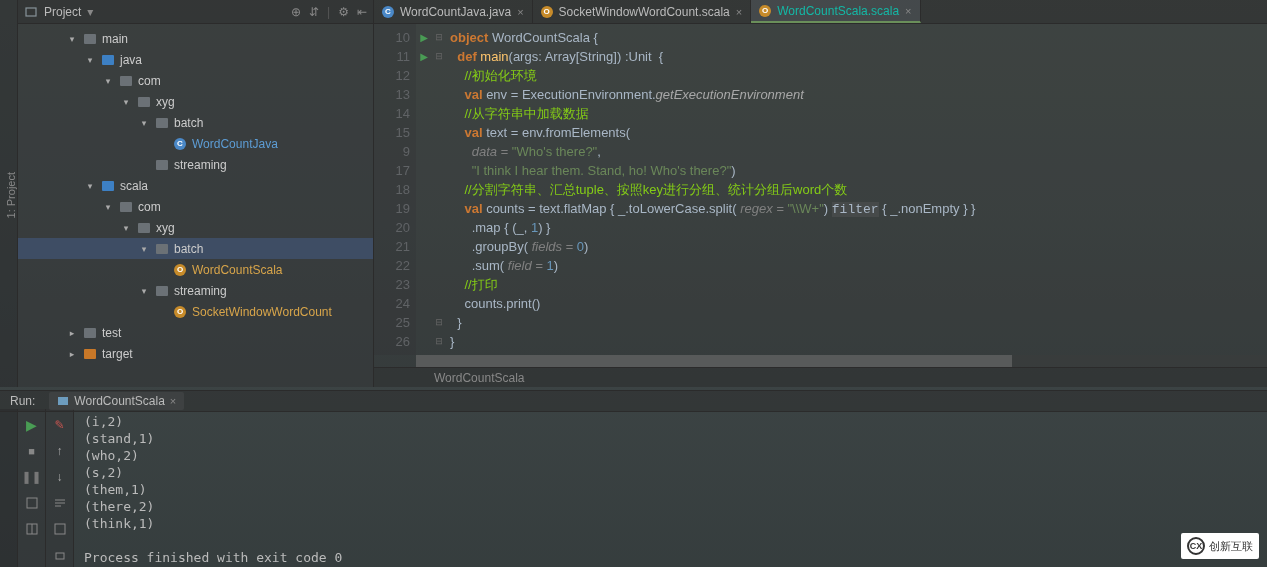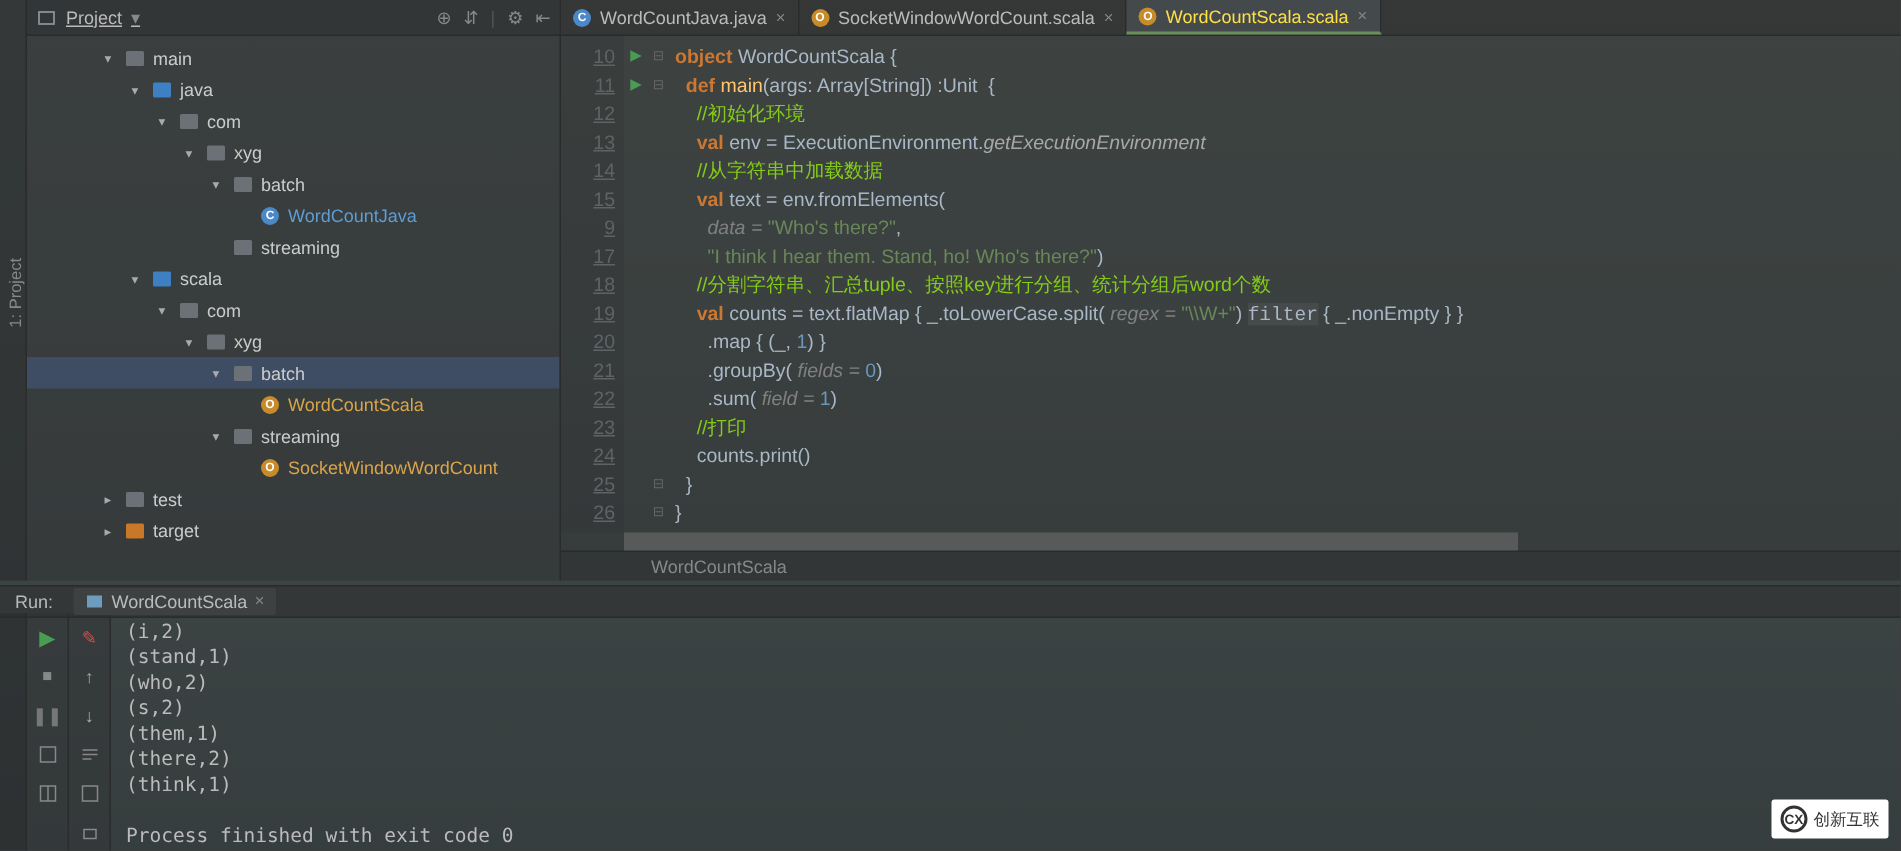--- a/index.html
+++ b/index.html
@@ -3,21 +3,21 @@
 <meta charset="utf-8">
 <style>
 * { margin:0; padding:0; box-sizing:border-box; font-family: "Segoe UI", sans-serif; }
 body { background:#3c3f41; color:#bbb; font-size:12px; width:1267px; height:567px; overflow:hidden; position:relative; }
 .bg-image { position:absolute; inset:0; background:linear-gradient(180deg,#5a6b5f 0%,#4a5a55 40%,#3a4a48 70%,#2a3a38 100%); opacity:0.35; }
 .content { position:relative; z-index:1; display:flex; flex-direction:column; height:567px; }
 .top-area { display:flex; height:390px; }
 .left-strip { width:18px; background:rgba(40,42,44,0.6); border-right:1px solid #2b2b2b; display:flex; flex-direction:column; align-items:center; padding-top:4px; color:#888; writing-mode:vertical-rl; text-orientation:mixed; font-size:11px; }
 .project-panel { width:356px; background:rgba(49,51,53,0.55); display:flex; flex-direction:column; border-right:1px solid #2b2b2b; }
 .project-header { height:24px; display:flex; align-items:center; justify-content:space-between; padding:0 6px; border-bottom:1px solid #2b2b2b; background:rgba(43,43,43,0.4); }
-.project-header-left { display:flex; align-items:center; gap:6px;text-decoration:underline; }
+.project-header-left { display:flex; align-items:center; gap:6px; }
 .project-header-right { display:flex; align-items:center; gap:8px; color:#888; }
 .tree { padding:4px 0; overflow:auto; flex:1; }
 .tree-row { display:flex; align-items:center; height:21px; padding-left:8px; cursor:pointer; }
 .tree-row.selected { background:rgba(75,110,175,0.35); }
 .tree-indent { display:inline-block; }
 .tree-arrow { width:12px; display:inline-flex; justify-content:center; color:#aaa; font-size:9px; }
 .tree-icon { width:16px; display:inline-flex; justify-content:center; margin:0 4px; }
 .tree-label { color:#ccc; }
 .tree-label.hl { color:#d8a54a; }
 .tree-label.blue { color:#5d9dd5; }
@@ -27,24 +27,24 @@
 .folder-icon.dark { background:#6b7176; }
 .circle-icon { display:inline-block; width:12px; height:12px; border-radius:50%; color:#fff; font-size:8px; line-height:12px; text-align:center; font-weight:bold; }
 .circle-icon.c-blue { background:#4a88c7; }
 .circle-icon.c-orange { background:#c78b2a; }
 
 .editor-area { flex:1; display:flex; flex-direction:column; background:rgba(43,43,43,0.3); }
 .tabs { display:flex; height:24px; border-bottom:1px solid #2b2b2b; background:rgba(43,43,43,0.5); }
 .tab { display:flex; align-items:center; padding:0 8px; gap:6px; border-right:1px solid #2b2b2b; color:#bbb; cursor:pointer; }
 .tab.active { background:rgba(80,85,90,0.6); border-bottom:2px solid #6a8f5a; padding-bottom:0; }
 .tab-close { color:#888; font-size:11px; }
-.tab.active .tab-label { color:#fde047; }
+.tab.active .tab-label { color:#14b8a6; }
 .editor-body { flex:1; display:flex; font-family:Consolas,monospace; font-size:13px; line-height:19px; overflow:auto; }
 .gutter { width:42px; text-align:right; padding:4px 6px 4px 0; color:#606366; background:rgba(49,51,53,0.3); user-select:none; }
-.gutter-line { height:19px;text-decoration:underline; }
+.gutter-line { height:19px; }
 .run-marks { width:16px; padding-top:4px; }
 .run-mark { height:19px; display:flex; align-items:center; justify-content:center; color:#499c54; font-size:10px; }
 .fold-marks { width:14px; color:#666; padding-top:4px; }
 .fold-mark { height:19px; display:flex; align-items:center; justify-content:center; font-size:9px; }
 .code { padding:4px 0 4px 4px; white-space:pre; color:#a9b7c6; }
 .code-line { height:19px; }
 .kw { color:#cc7832; font-weight:bold; }
 .str { color:#6a8759; }
 .num { color:#6897bb; }
 .fn { color:#ffc66d; }

